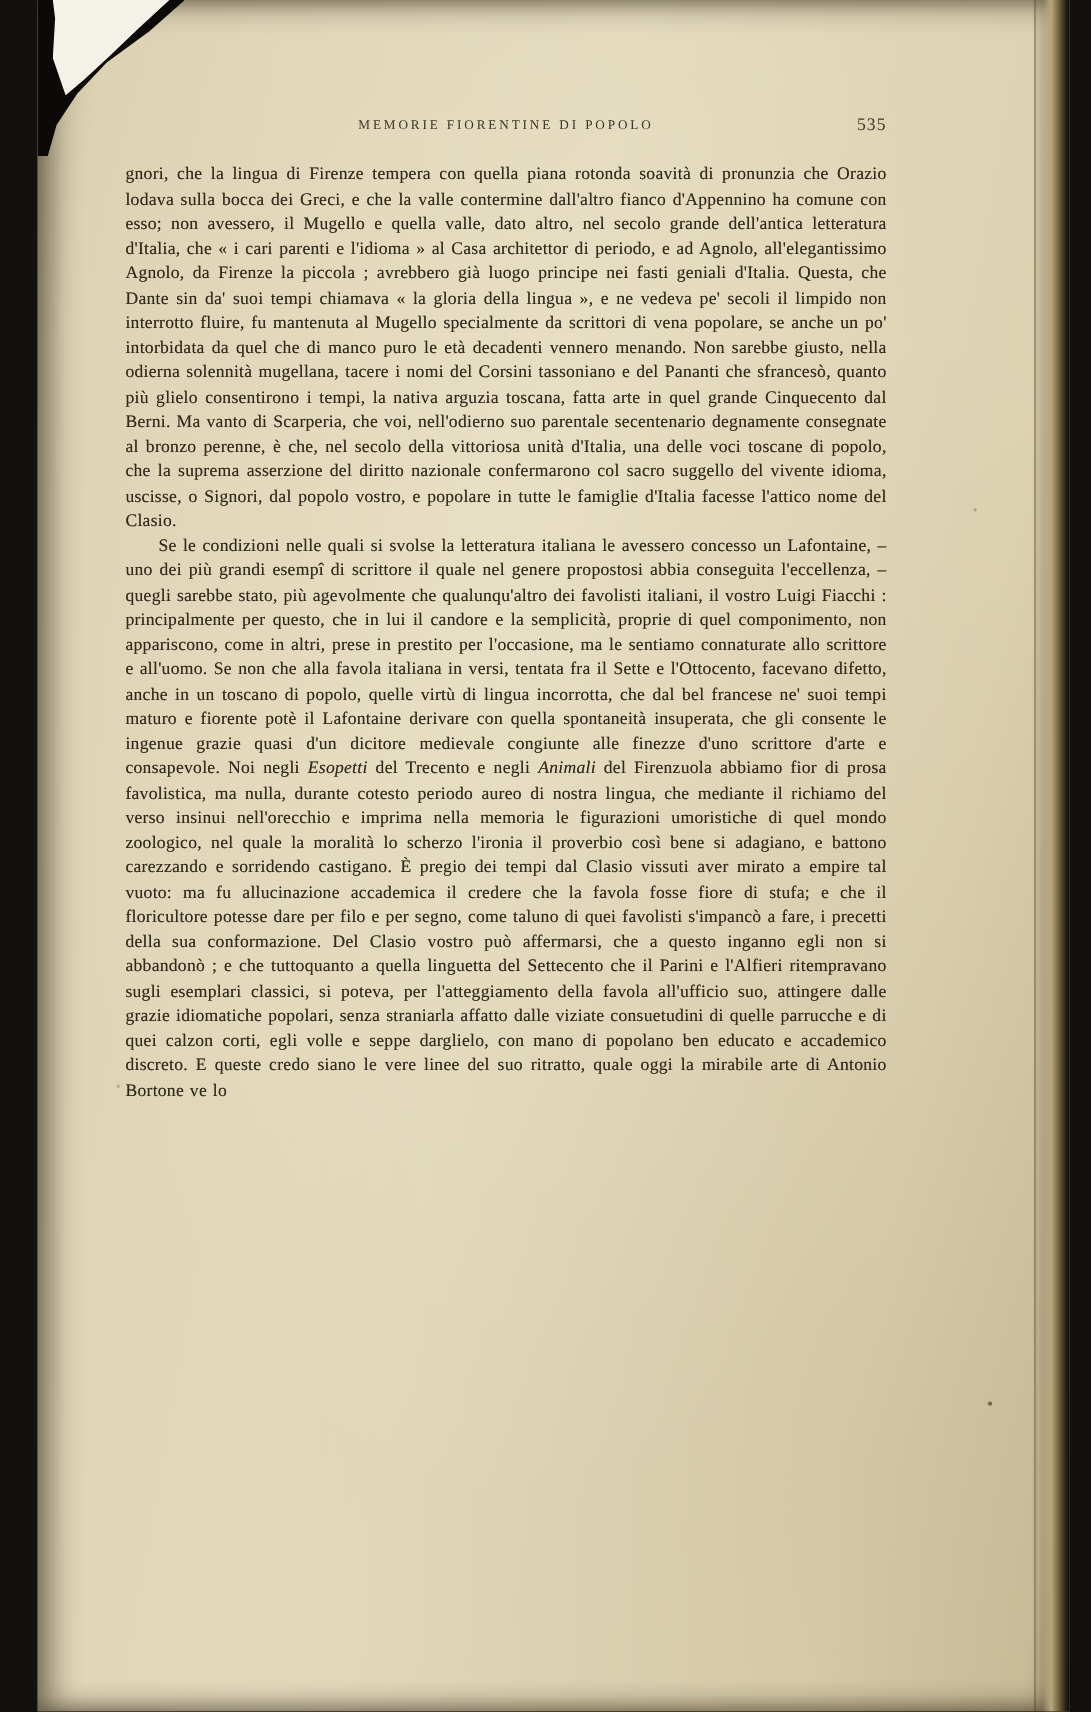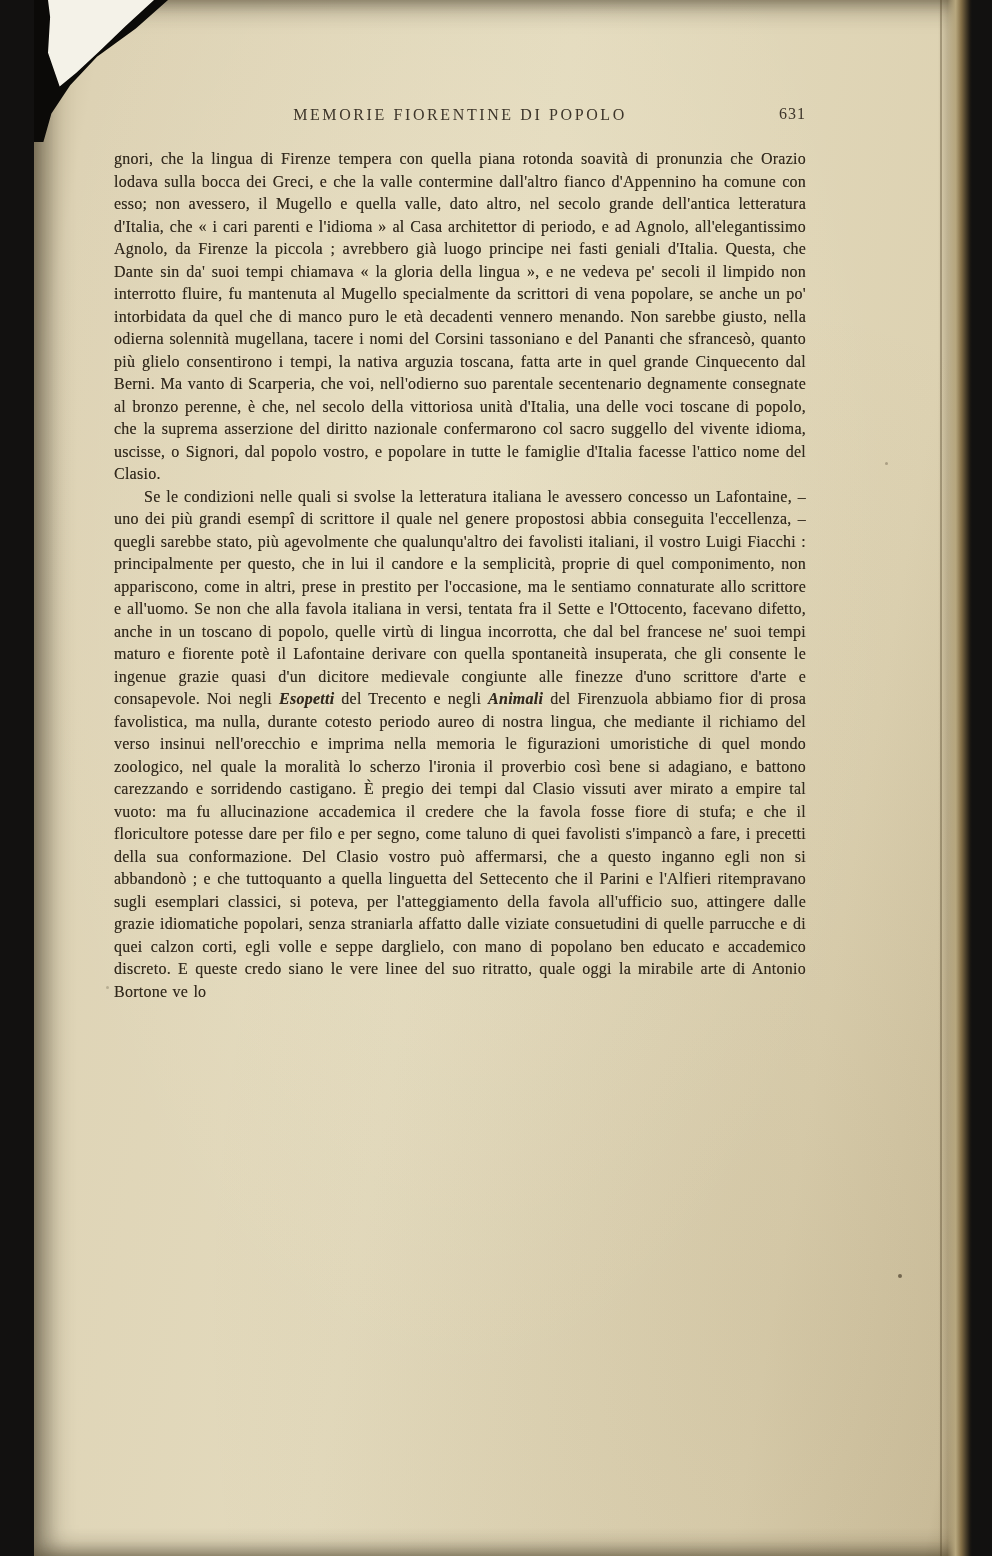--- a/index.html
+++ b/index.html
@@ -67,58 +67,58 @@
     color:var(--ink);
   }
   .header-row{
     position:relative;
     height:24px;
     margin-bottom:18px;
   }
   .running-title{
     position:absolute;left:0;right:0;
     text-align:center;
-    font-size:16px;
+    font-size:12px;
     letter-spacing:2.6px;
     color:#3d352a;
   }
   .page-number{
     position:absolute;right:0;top:-1px;
     font-size:16px;
     letter-spacing:1px;
     color:#3d352a;
   }
   .body-text{
     font-size:16px;
     line-height:22.5px;
     letter-spacing:.25px;
     word-spacing:1px;
     text-align:justify;
     color:var(--ink);
     text-shadow:0 0 .4px rgba(50,41,29,.55);
   }
   .para{margin:0;}
   .para.indent{text-indent:30px;}
-  .it{font-style:italic;font-weight:bold;}
+  .it{font-style:italic;}
 </style>
 </head>
 <body>
 
 <div class="page">
   <div class="corner-dark"></div>
   <div class="corner-white"></div>
   <div class="edge-line"></div>
   <div class="edge-stack"></div>
   <div class="speck s1"></div>
   <div class="speck s2"></div>
   <div class="speck s3"></div>
 
   <div class="content">
     <div class="header-row">
       <div class="running-title">MEMORIE FIORENTINE DI POPOLO</div>
-      <div class="page-number">631</div>
+      <div class="page-number">535</div>
     </div>
     <div class="body-text">
         <p class="para"><span>gnori, che la lingua di Firenze tempera con quella piana rotonda soavità di pronunzia che Orazio lodava sulla bocca dei Greci, e che la valle contermine dall'altro fianco d'Appennino ha comune con esso; non avessero, il Mugello e quella valle, dato altro, nel secolo grande dell'antica letteratura d'Italia, che « i cari parenti e l'idioma » al Casa architettor di periodo, e ad Agnolo, all'elegantissimo Agnolo, da Firenze la piccola ; avrebbero già luogo principe nei fasti geniali d'Italia. Questa, che Dante sin da' suoi tempi chiamava « la gloria della lingua », e ne vedeva pe' secoli il limpido non interrotto fluire, fu mantenuta al Mugello specialmente da scrittori di vena popolare, se anche un po' intorbidata da quel che di manco puro le età decadenti vennero menando. Non sarebbe giusto, nella odierna solennità mugellana, tacere i nomi del Corsini tassoniano e del Pananti che sfrancesò, quanto più glielo consentirono i tempi, la nativa arguzia toscana, fatta arte in quel grande Cinquecento dal Berni. Ma vanto di Scarperia, che voi, nell'odierno suo parentale secentenario degnamente consegnate al bronzo perenne, è che, nel secolo della vittoriosa unità d'Italia, una delle voci toscane di popolo, che la suprema asserzione del diritto nazionale confermarono col sacro suggello del vivente idioma, uscisse, o Signori, dal popolo vostro, e popolare in tutte le famiglie d'Italia facesse l'attico nome del Clasio.</span></p>
         <p class="para indent"><span>Se le condizioni nelle quali si svolse la letteratura italiana le avessero concesso un Lafontaine, – uno dei più grandi esempî di scrittore il quale nel genere propostosi abbia conseguita l'eccellenza, – quegli sarebbe stato, più agevolmente che qualunqu'altro dei favolisti italiani, il vostro Luigi Fiacchi : principalmente per questo, che in lui il candore e la semplicità, proprie di quel componimento, non appariscono, come in altri, prese in prestito per l'occasione, ma le sentiamo connaturate allo scrittore e all'uomo. Se non che alla favola italiana in versi, tentata fra il Sette e l'Ottocento, facevano difetto, anche in un toscano di popolo, quelle virtù di lingua incorrotta, che dal bel francese ne' suoi tempi maturo e fiorente potè il Lafontaine derivare con quella spontaneità insuperata, che gli consente le ingenue grazie quasi d'un dicitore medievale congiunte alle finezze d'uno scrittore d'arte e consapevole. Noi negli </span><span class="it">Esopetti</span><span> del Trecento e negli </span><span class="it">Animali</span><span> del Firenzuola abbiamo fior di prosa favolistica, ma nulla, durante cotesto periodo aureo di nostra lingua, che mediante il richiamo del verso insinui nell'orecchio e imprima nella memoria le figurazioni umoristiche di quel mondo zoologico, nel quale la moralità lo scherzo l'ironia il proverbio così bene si adagiano, e battono carezzando e sorridendo castigano. È pregio dei tempi dal Clasio vissuti aver mirato a empire tal vuoto: ma fu allucinazione accademica il credere che la favola fosse fiore di stufa; e che il floricultore potesse dare per filo e per segno, come taluno di quei favolisti s'impancò a fare, i precetti della sua conformazione. Del Clasio vostro può affermarsi, che a questo inganno egli non si abbandonò ; e che tuttoquanto a quella linguetta del Settecento che il Parini e l'Alfieri ritempravano sugli esemplari classici, si poteva, per l'atteggiamento della favola all'ufficio suo, attingere dalle grazie idiomatiche popolari, senza straniarla affatto dalle viziate consuetudini di quelle parrucche e di quei calzon corti, egli volle e seppe darglielo, con mano di popolano ben educato e accademico discreto. E queste credo siano le vere linee del suo ritratto, quale oggi la mirabile arte di Antonio Bortone ve lo</span></p>
       </div>
   </div>
 </div>
 
 </body></html>

